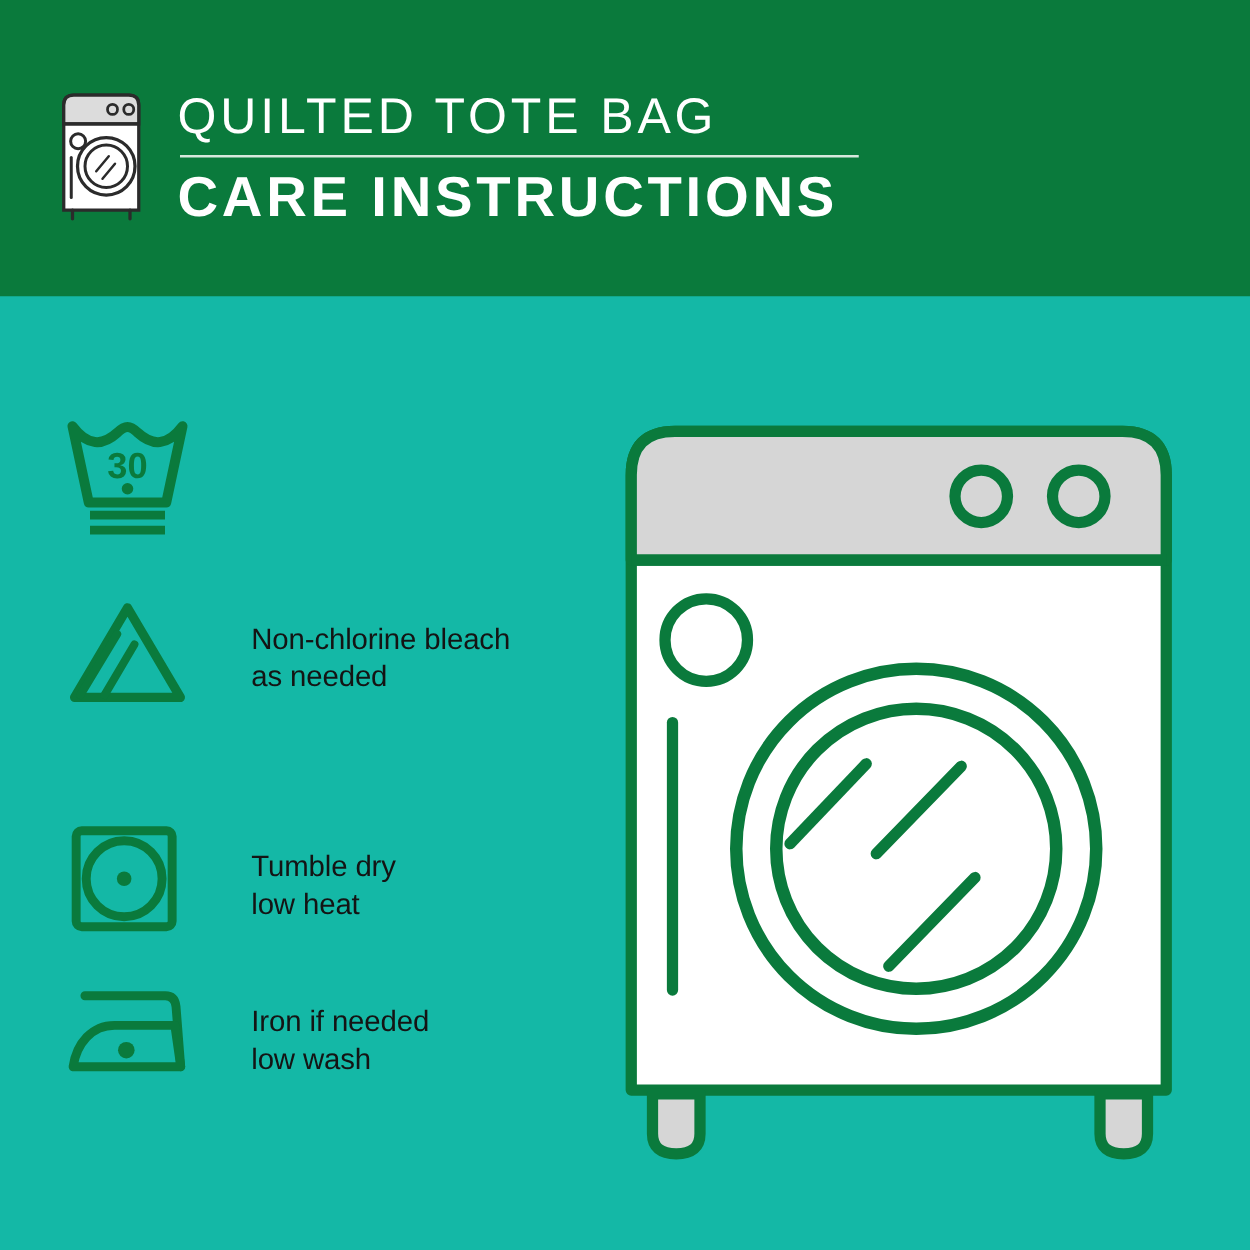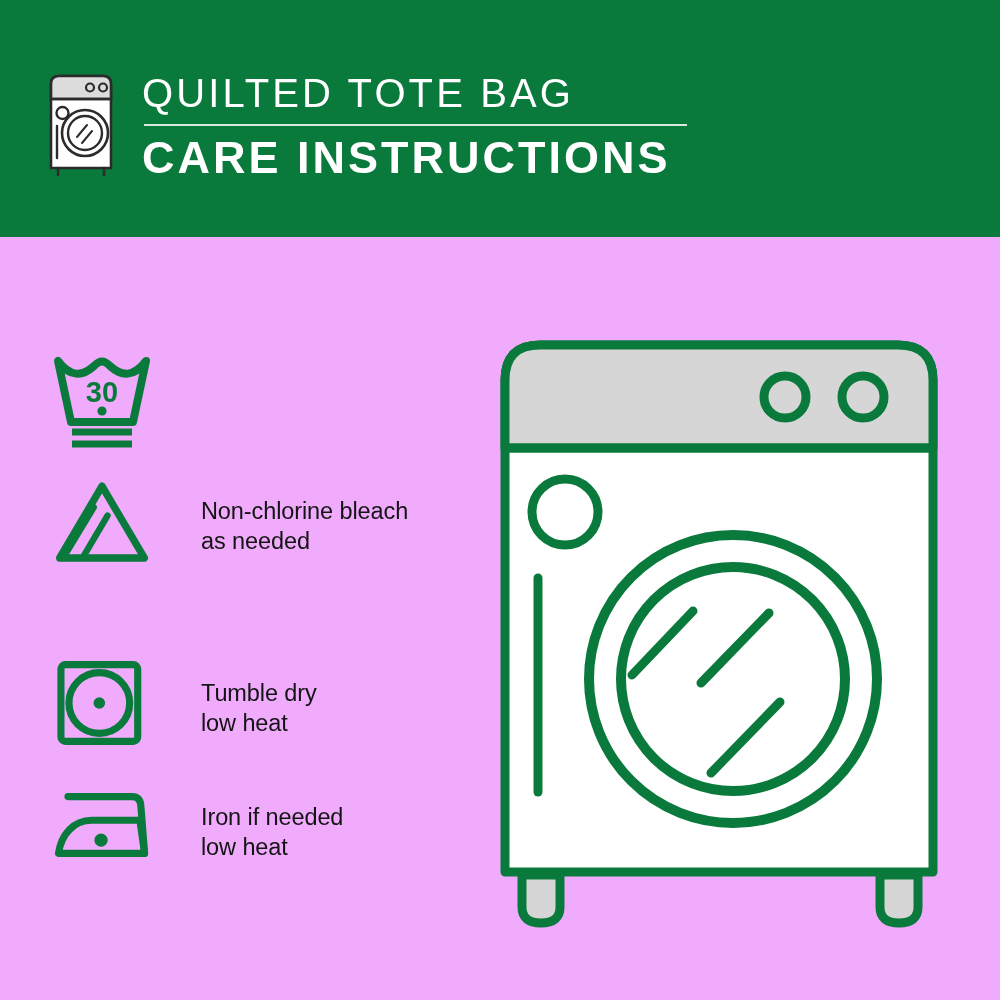--- a/index.html
+++ b/index.html
@@ -10,21 +10,21 @@
   }
   body {
     font-family: "Liberation Sans", sans-serif;
     -webkit-font-smoothing: antialiased;
   }
 
   #page {
     position: relative;
     width: 1000px;
     height: 1000px;
-    background: #f0abfc;
+    background: #14b8a6;
     overflow: hidden;
   }
 
   
   .header-band {
     position: absolute;
     left: 0;
     top: 0;
     width: 1000px;
     height: 237px;
@@ -83,21 +83,21 @@
   }
 
   .care-row {
     position: absolute;
     left: 0;
     width: 470px;
     display: flex;
     align-items: flex-start;
   }
 
-  .care-row.r0 { top: 112px; }
+  .care-row.r0 { top: 92px; }
   .care-row.r1 { top: 240px; }
   .care-row.r2 { top: 420px; }
   .care-row.r3 { top: 550px; }
 
   .care-symbol {
     width: 112px;
     min-width: 112px;
     margin-left: 46px;
     display: flex;
     align-items: center;
@@ -215,21 +215,21 @@
         <svg viewBox="0 0 112 80" width="106" height="76" xmlns="http://www.w3.org/2000/svg">
 
           <path d="M20 10 H88 q8 0 9 9 L101 70" fill="none" stroke="#0a7a3c" stroke-width="7.5" stroke-linecap="round" stroke-linejoin="round"></path>
 
           <path d="M96 35 H45 C26 35 13 50 10 70 H101 Z" fill="none" stroke="#0a7a3c" stroke-width="7.5" stroke-linejoin="round" stroke-linecap="round"></path>
 
           <circle cx="55" cy="56" r="7" fill="#0a7a3c"></circle>
         </svg>
       </div>
       <div class="care-text">Iron if needed
-low heat</div>
+low wash</div>
     </div>
   </div>
 
   <div class="machine">
     <svg viewBox="0 0 500 610" width="500" height="610" xmlns="http://www.w3.org/2000/svg">
 
       <path d="M25 50 q0 -35 35 -35 h358 q35 0 35 35 v492 h-428 z" fill="#ffffff" stroke="#0a7a3c" stroke-width="9" stroke-linejoin="round"></path>
 
       <path d="M25 50 q0 -35 35 -35 h358 q35 0 35 35 v68 h-428 z" fill="#d6d6d6" stroke="#0a7a3c" stroke-width="9" stroke-linejoin="round"></path>
       <line x1="25" y1="118" x2="453" y2="118" stroke="#0a7a3c" stroke-width="9"></line>

